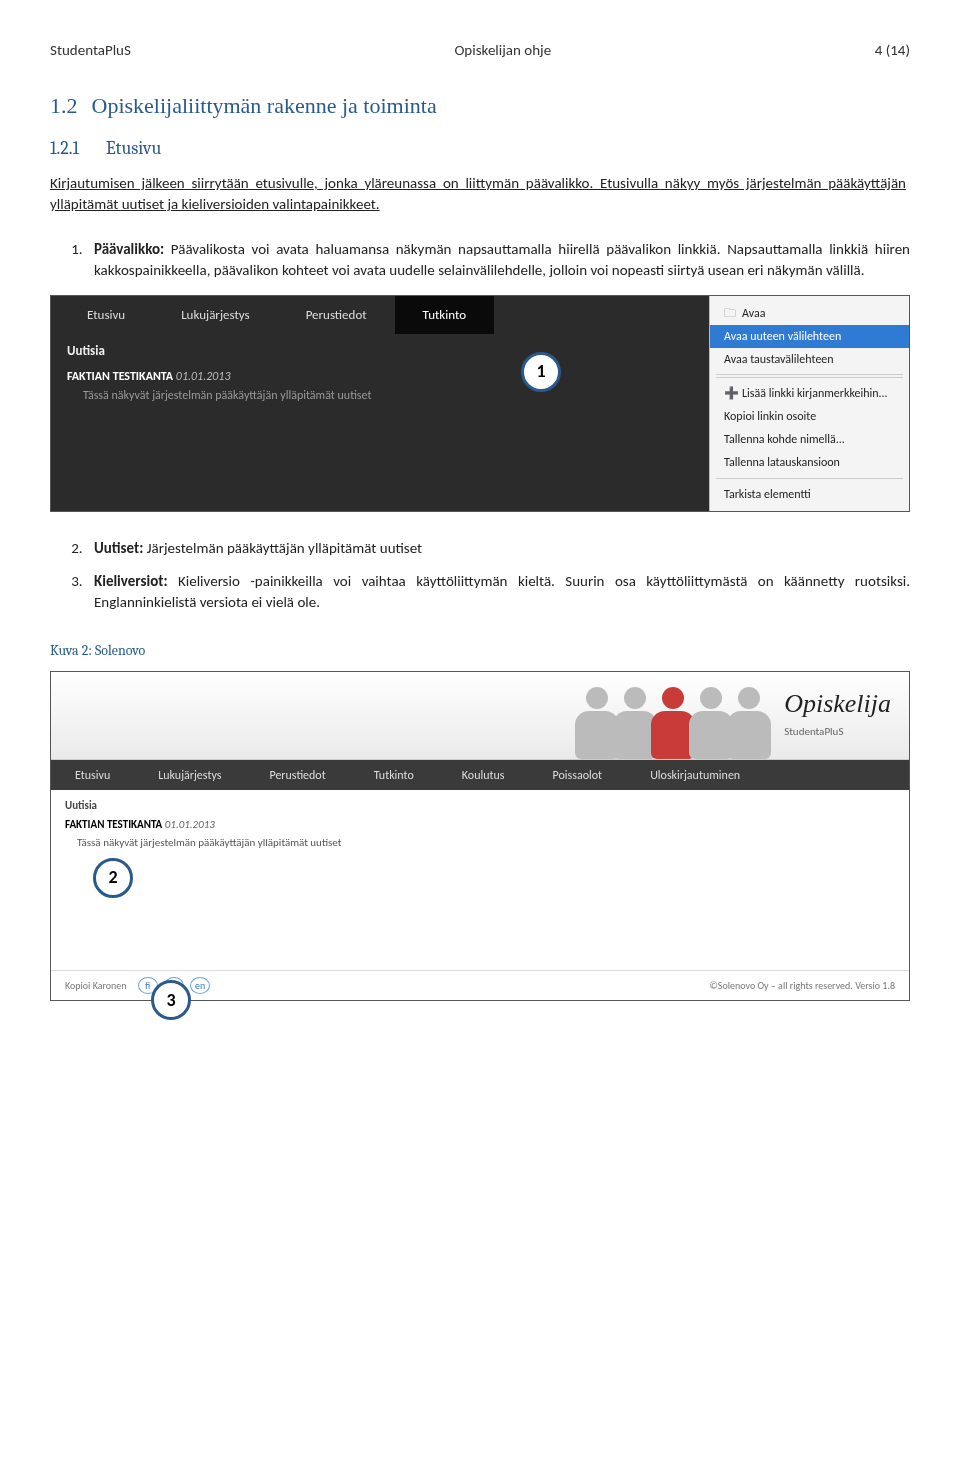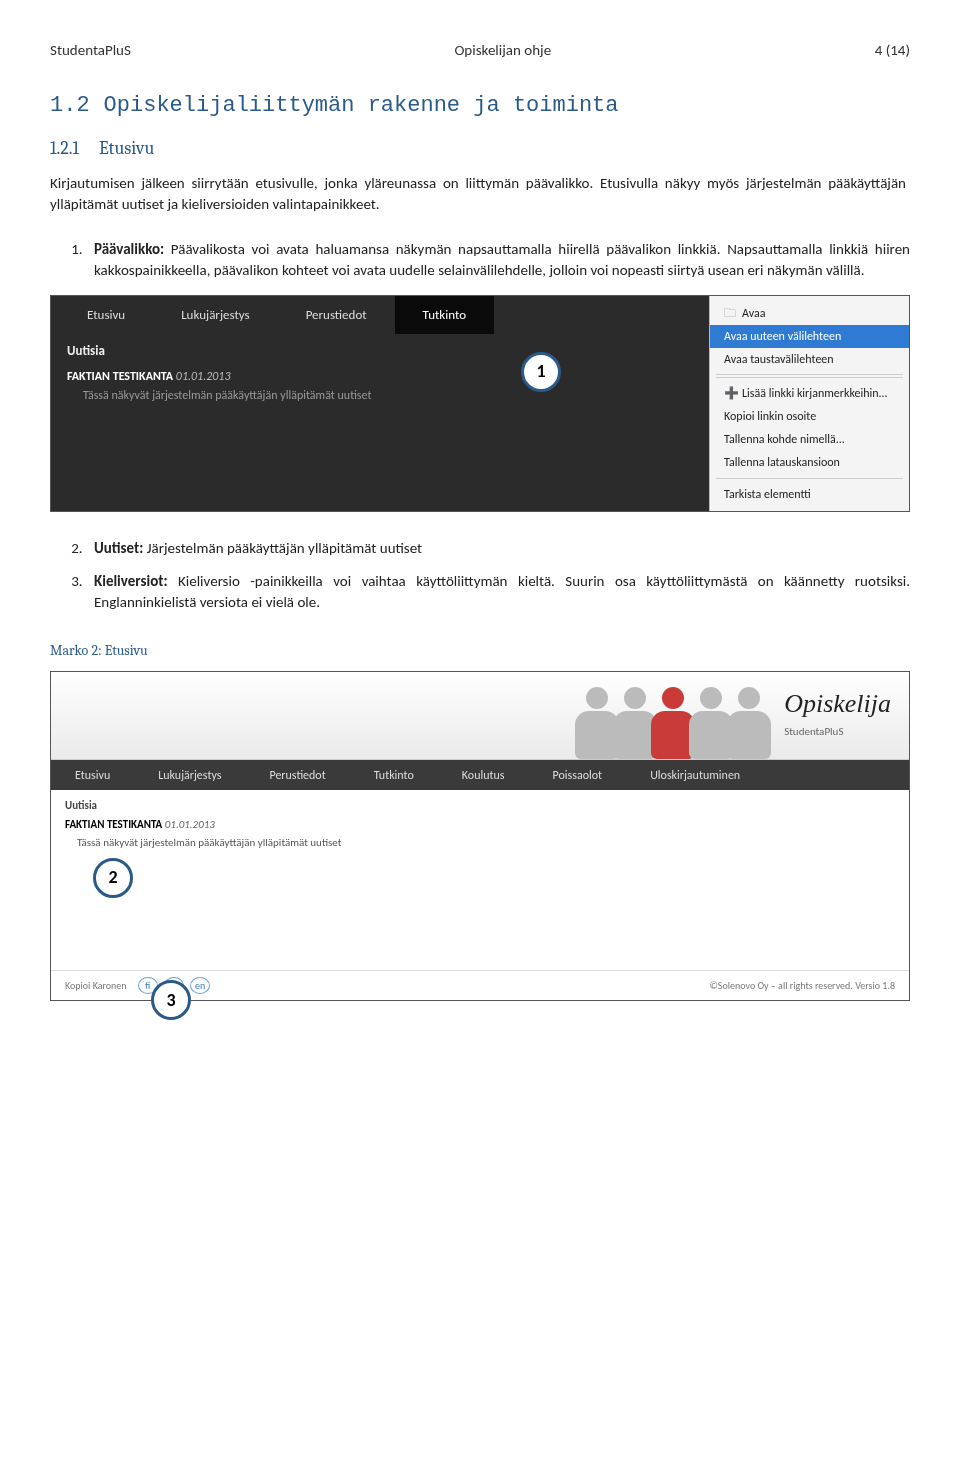--- a/index.html
+++ b/index.html
@@ -14,36 +14,36 @@
     line-height: 1.4;
   }
   .page-header {
     display: flex;
     justify-content: space-between;
     font-size: 15px;
     color: #333;
     margin-bottom: 30px;
   }
   h2.section-heading {
-    font-family: Liberation Mono, monospace;
+    font-family: Liberation Serif, serif;
     color: #2a5a8a;
     font-size: 22px;
     font-weight: normal;
     margin: 16px 0 14px 0;
   }
   h2.section-heading .num { margin-right: 14px; }
   h3.sub-heading {
     font-family: Cambria, Georgia, serif;
     color: #2a5a8a;
     font-size: 18px;
     font-weight: normal;
     margin: 10px 0 12px 0;
   }
-  h3.sub-heading .num { margin-right: 20px; }
-  p.body-text { margin: 0 4px 14px 0; text-align: justify; }
+  h3.sub-heading .num { margin-right: 27px; }
+  p.body-text { margin: 0 4px 14px 0; text-align: justify; text-decoration: underline; }
   ol.numbered { margin: 24px 0 14px 36px; padding: 0; }
   ol.numbered > li { margin-bottom: 12px; padding-left: 8px; text-align: justify; }
   ol.numbered b { font-weight: bold; }
 
   
   .shot-frame {
     border: 1px solid #555;
     margin: 8px 0 26px 0;
     position: relative;
     background: #fff;
@@ -251,21 +251,21 @@
 
 <ol class="numbered" start="2">
   <li>
     <b>Uutiset:</b><span> Järjestelmän pääkäyttäjän ylläpitämät uutiset</span>
   </li>
   <li>
     <b>Kieliversiot:</b><span> Kieliversio -painikkeilla voi vaihtaa käyttöliittymän kieltä. Suurin osa käyttöliittymästä on käännetty ruotsiksi. Englanninkielistä versiota ei vielä ole.</span>
   </li>
 </ol>
 
-<div class="fig-caption">Marko 2: Etusivu</div>
+<div class="fig-caption">Kuva 2: Solenovo</div>
 
 <div class="shot-frame" style="position:relative; min-height:320px;">
   <div class="shot2-inner">
     <div class="banner">
       <div class="banner-left">
         <div class="banner-title">Opiskelija</div>
         <div class="banner-sub">StudentaPluS</div>
       </div>
       <div class="banner-figs">
         <div class="fig-person">

